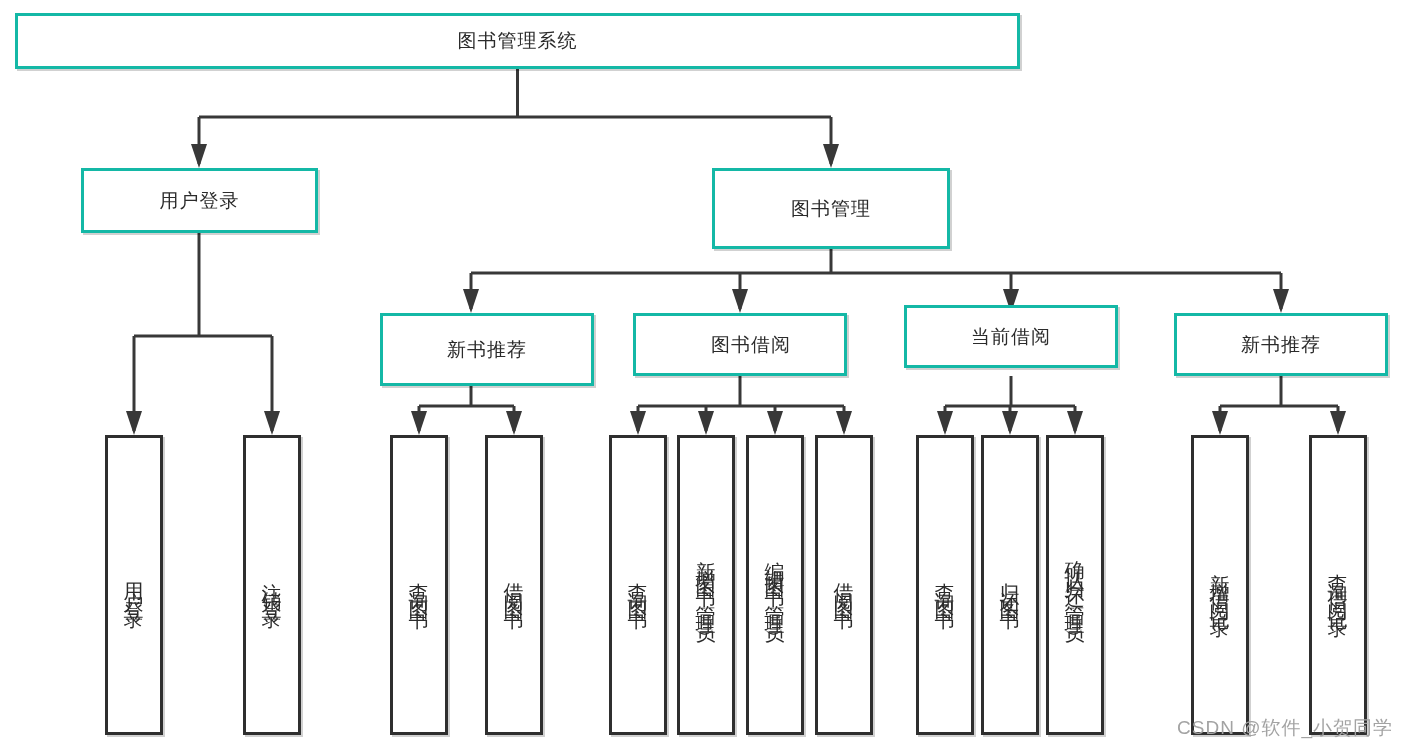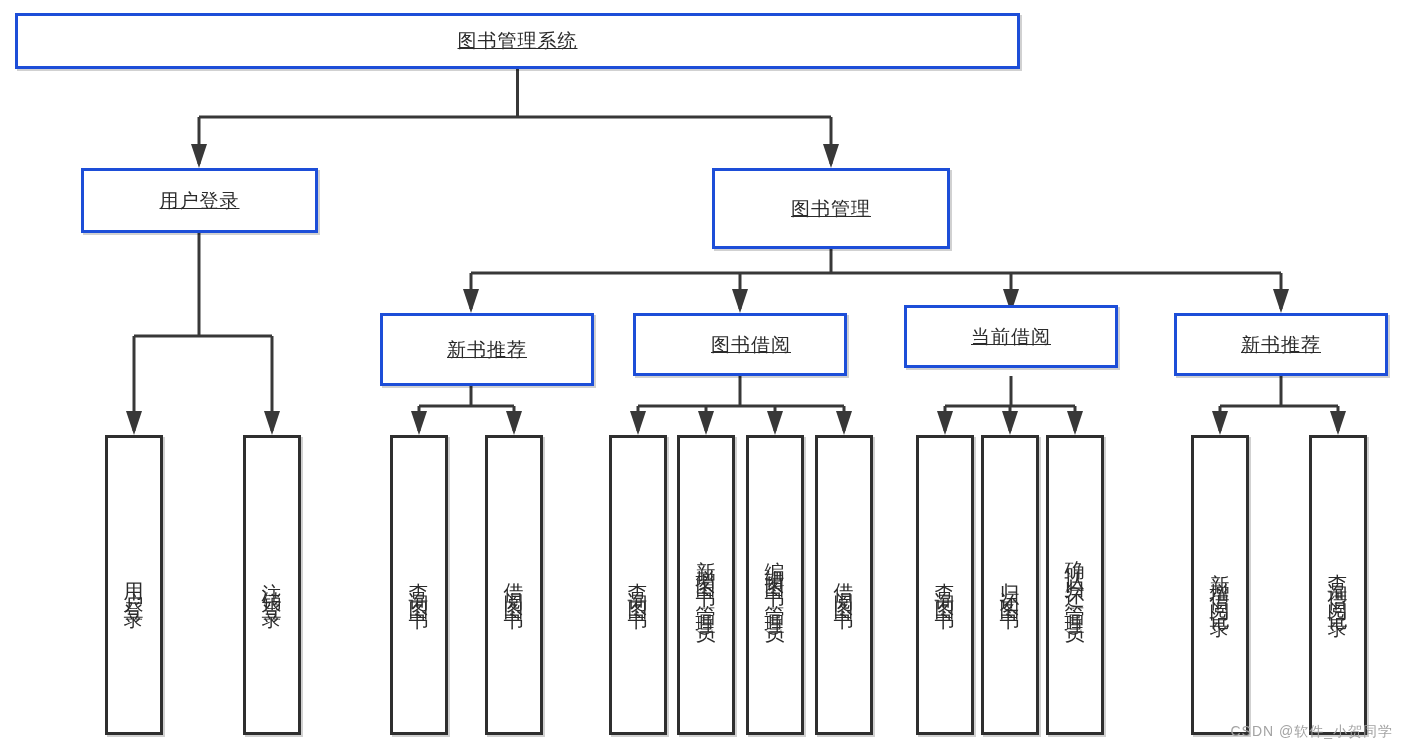--- a/index.html
+++ b/index.html
@@ -8,27 +8,26 @@
     width:1405px;height:747px;
     background:#ffffff;
     font-family:"Liberation Sans","DejaVu Sans",sans-serif;
     overflow:hidden;
   }
   .wires{position:absolute;left:0;top:0;width:1405px;height:747px;}
   .hbox{
     position:absolute;
     box-sizing:border-box;
     background:#ffffff;
-    border:3px solid #1d4ed8;
+    border:3px solid #14b8a6;
     box-shadow:2px 2px 0 rgba(0,0,0,0.18);
     display:flex;align-items:center;justify-content:center;
     font-size:19px;color:#2b2b2b;
     letter-spacing:1px;
     z-index:2;
-    text-decoration:underline;
   }
   .vbox{
     position:absolute;
     box-sizing:border-box;
     background:#ffffff;
     border:3px solid #2f2f2f;
     box-shadow:2px 2px 0 rgba(0,0,0,0.18);
     display:flex;align-items:center;justify-content:center;
     z-index:2;
   }
@@ -36,21 +35,21 @@
     writing-mode:vertical-rl;
     text-orientation:mixed;
     font-size:20px;color:#2b2b2b;
     letter-spacing:9px;
     line-height:1;
     white-space:nowrap;
   }
   .watermark{
     position:absolute;
     right:12px;bottom:6px;
-    font-size:14px;
+    font-size:19px;
     color:#a3a3a3;
     letter-spacing:1px;
     z-index:5;
   }
 </style>
 </head>
 <body>
 
 <div class="stage">
 

